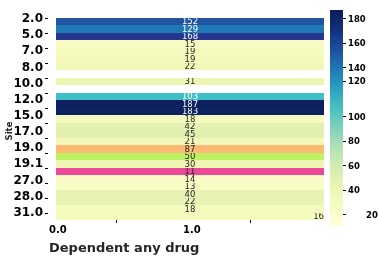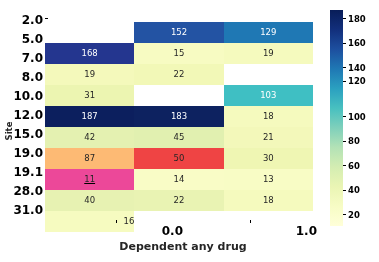--- a/index.html
+++ b/index.html
@@ -67,26 +67,25 @@
     content: "";
     position: absolute;
     left: 0; top: 50%;
     width: 3px; height: 1px;
     background: #000;
   }
 
   
   #heatmap {
     position: absolute;
-    left: 45px; top: 10px;
+    left: 56px; top: 10px;
     width: 268px; height: 210px;
     display: grid;
-    grid-template-columns: 1fr 1fr 1fr;
+    grid-template-columns: 1fr;
     grid-auto-rows: 1fr;
-    margin-top: 12px;
   }
   .cell {
     position: relative;
     display: flex;
     align-items: center;
     justify-content: center;
     font-size: 8.5px;
     overflow: hidden;
   }
   .cell span {
@@ -113,31 +112,31 @@
     background: #000;
   }
   #xtick-labels {
     position: absolute;
     left: 49px; top: 224px;
     width: 268px; height: 13px;
     display: flex;
   }
   .xtick {
     flex: 1 1 0;
-    text-align: right;
-    font-size: 12px;
+    text-align: left;
+    font-size: 10px;
     font-weight: bold;
     color: #000;
   }
   #xlabel {
     position: absolute;
     left: 49px; top: 240px;
     width: 268px;
-    text-align: center;
-    font-size: 11px;
+    text-align: left;
+    font-size: 13px;
     font-weight: bold;
     color: #262626;
   }
 
   
   #colorbar {
     position: absolute;
     left: 330px; top: 10px;
     width: 13px; height: 216px;
   }
@@ -180,22 +179,24 @@
   <div id="ylabel">Site</div>
 
   <div id="ytick-col">
       <div class="ytick">2.0</div>
       <div class="ytick">5.0</div>
       <div class="ytick">7.0</div>
       <div class="ytick">8.0</div>
       <div class="ytick">10.0</div>
       <div class="ytick">12.0</div>
       <div class="ytick">15.0</div>
+      <div class="ytick">17.0</div>
       <div class="ytick">19.0</div>
       <div class="ytick">19.1</div>
+      <div class="ytick">27.0</div>
       <div class="ytick">28.0</div>
       <div class="ytick">31.0</div>
     </div>
   <div id="ytick-marks">
       <div class="ytick-mark"></div>
       <div class="ytick-mark"></div>
       <div class="ytick-mark"></div>
       <div class="ytick-mark"></div>
       <div class="ytick-mark"></div>
       <div class="ytick-mark"></div>
@@ -254,21 +255,21 @@
       </div>
       <div class="cell" style="background: rgb(225, 240, 176);">
         <span style="color: rgb(38, 38, 38);">45</span>
       </div>
       <div class="cell" style="background: rgb(243, 248, 186);">
         <span style="color: rgb(38, 38, 38);">21</span>
       </div>
       <div class="cell" style="background: #fdba74; text-align: center;">
         <span style="color: rgb(38, 38, 38);">87</span>
       </div>
-      <div class="cell" style="background: #ef4444;">
+      <div class="cell" style="background: #bef264;">
         <span style="color: rgb(38, 38, 38);">50</span>
       </div>
       <div class="cell" style="background: rgb(239, 246, 179);">
         <span style="color: rgb(38, 38, 38);">30</span>
       </div>
       <div class="cell" style="background: #ec4899; text-decoration: underline;">
         <span style="color: rgb(38, 38, 38);">11</span>
       </div>
       <div class="cell" style="background: rgb(249, 252, 198);">
         <span style="color: rgb(38, 38, 38);">14</span>
@@ -297,21 +298,21 @@
   <div id="xtick-labels">
       <div class="xtick">0.0</div>
       <div class="xtick">1.0</div>
     </div>
   <div id="xlabel">Dependent any drug</div>
 
   <div id="colorbar">
     <div id="colorbar-gradient" style="background: linear-gradient(rgb(8, 29, 88), rgb(18, 47, 124), rgb(29, 79, 159), rgb(31, 120, 180), rgb(43, 160, 192), rgb(72, 192, 192), rgb(127, 208, 187), rgb(179, 226, 182), rgb(212, 237, 178), rgb(234, 245, 180), rgb(247, 252, 197), rgb(255, 255, 217));"></div>
   </div>
   <div id="cbar-ticks">
-      <div class="cbar-tick" style="top: 204.955px;">
+      <div class="cbar-tick" style="top: 204.955px; gap: 18px;">
         <i></i>
         <b>20</b>
       </div>
       <div class="cbar-tick" style="top: 180.409px;">
         <i></i>
         <b>40</b>
       </div>
       <div class="cbar-tick" style="top: 155.864px;">
         <i></i>
         <b>60</b>

